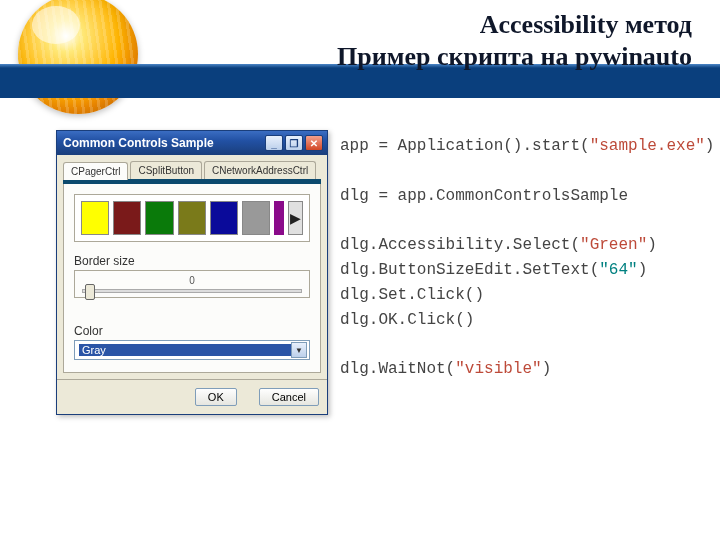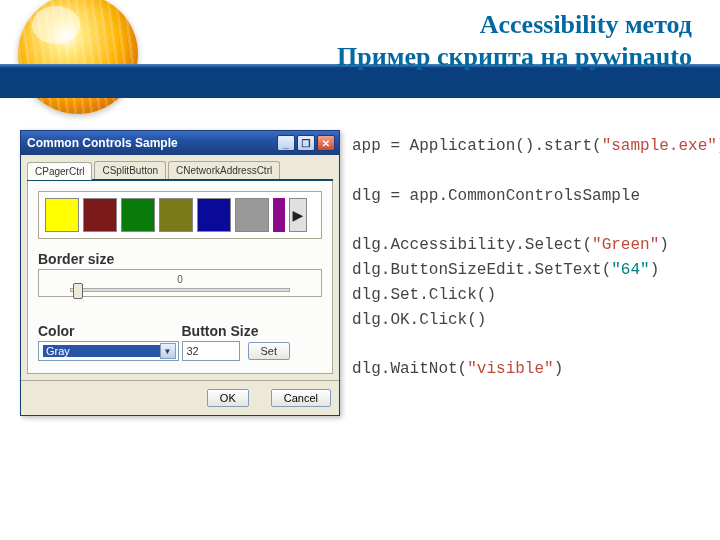--- a/index.html
+++ b/index.html
@@ -5,46 +5,46 @@
   * { box-sizing: border-box; margin: 0; padding: 0; }
   body { width: 720px; height: 540px; font-family: Tahoma, Arial, sans-serif; background: #fff; overflow: hidden; }
 
   
   .banner { position: relative; height: 100px; background: #fff; }
   .globe { position: absolute; left: 18px; top: -6px; width: 120px; height: 120px; border-radius: 50%; background: radial-gradient(circle at 40% 35%, #fff 0%, #ffe97a 15%, #ffd24a 30%, #ffb400 50%, #ff9200 70%, #d96a00 100%); overflow: hidden; box-shadow: 0 2px 6px rgba(0,0,0,0.25), inset -6px -8px 18px rgba(0,0,0,0.15); }
   .globe::after { content:""; position:absolute; left:12%; top:10%; width:40%; height:32%; background:#fff; border-radius:50%; opacity:.55; }
   .globe .stripes { position:absolute; inset:0; background: repeating-linear-gradient(90deg, rgba(255,255,255,0.35) 0 3px, rgba(0,0,0,0) 3px 8px); transform: skewX(8deg); opacity:.5;}
   .blueband { position: absolute; left: 0; right: 0; top: 64px; height: 34px; background: #0a3f7d; }
   .blueband::after { content:""; position:absolute; left:0; right:0; top:0; height:4px; background:linear-gradient(#4c86c7,#0a3f7d); }
-  .slide-title { position: absolute; right: 28px; top: 10px; text-align: right; color: #0369a1; }
+  .slide-title { position: absolute; right: 28px; top: 10px; text-align: right; color: #0f172a; }
   .slide-title h1 { font-family: "Times New Roman", serif; font-size: 26px; font-weight: bold; }
   .slide-title h2 { font-family: "Times New Roman", serif; font-size: 26px; font-weight: bold; margin-top: 2px; }
 
   .content { display: flex; padding: 30px 14px 10px 20px; gap: 12px; }
 
   
-  .dlgwrap { width: 320px; flex-shrink:0; }
+  .dlgwrap { width: 272px; flex-shrink:0;margin-left:36px; }
   .xp-window { border: 1px solid #1a3e7b; background: #ece9d8; box-shadow: 2px 2px 5px rgba(0,0,0,0.25); }
   .titlebar { height: 24px; background: linear-gradient(#3a6dc2, #2251a4 40%, #1a3e7b); color: #fff; display: flex; align-items: center; padding: 0 4px 0 6px; font-size: 12px; font-weight: bold; }
   .titlebar .t { flex: 1; }
   .winbtn { width: 18px; height: 16px; margin-left: 2px; background: linear-gradient(#e8f0fc,#bcd0eb); border: 1px solid #1a3e7b; border-radius: 2px; color: #1a3e7b; font-size: 10px; display:flex; align-items:center; justify-content:center; cursor: default; }
   .winbtn.close { background: linear-gradient(#f4a08c,#d24726); color:#fff; }
 
   .dlg-body { padding: 6px; font-size: 11px; color: #333; }
-  .tabs { display: flex; border-bottom: 2px solid #0c4a6e; }
+  .tabs { display: flex; border-bottom: 5px solid #0c4a6e; }
   .tab { padding: 3px 7px; font-size: 10px; background: #ece9d8; border: 1px solid #aca899; border-bottom: none; margin-right: 2px; border-radius: 3px 3px 0 0; cursor: default; }
   .tab.active { background: #fcfcfa; position: relative; top: 1px; }
   .tabpage { border: 1px solid #aca899; border-top: none; background: #fcfcfa; padding: 10px 10px 12px; }
 
   .swatchrow { display:flex; gap:4px; align-items:center; border:1px solid #aca899; padding:6px; background:#fff; }
   .swatch { width:34px; height:34px; border:1px solid #888; }
   .minicol { width:12px; height:34px; }
   .pager-arrow { width:18px; height:34px; background:#e0e0e0; border:1px solid #888; display:flex; align-items:center; justify-content:center; font-size:14px; color:#222; cursor:default;}
 
-  .label { color:#333; font-size:14px; margin-top:12px; margin-bottom:2px;font-weight:bold; }
+  .label { color:#333; font-size:12px; margin-top:12px; margin-bottom:2px; }
   .slider { display:flex; flex-direction:column; align-items:center; border:1px solid #aca899; padding:4px 8px; background:#fcfcfa;}
   .slider .val { font-size:10px; color:#555; }
   .slider .track { width: 220px; height: 4px; background:#ddd; border:1px solid #aaa; position:relative; margin-top:3px;}
   .slider .thumb { position:absolute; top:-6px; width:10px; height:16px; background:#ece9d8; border:1px solid #666; border-radius:2px;}
 
   .gridrow { display:flex; gap:3px; margin-top:14px; }
   .cell { flex:1; }
   .combo { display:flex; border:1px solid #7f9db9; background:#fff; height:20px; align-items:center; padding:0 2px 0 4px; font-size:11px;}
   .combo .cv { flex:1; background:#2a54a6; color:#fff; padding:0 3px; }
   .combo .dd { width:16px; height:16px; background:linear-gradient(#e8f0fc,#bcd0eb); border:1px solid #7f9db9; display:flex; align-items:center; justify-content:center; font-size:8px;}
@@ -110,29 +110,20 @@
           </div>
 
           <div class="gridrow">
             <div class="cell">
               <div class="label">Color</div>
               <div class="combo">
                 <span class="cv">Gray</span>
                 <span class="dd">▼</span>
               </div>
             </div>
-            <div class="cell">
-              <div class="label">Button Size</div>
-              <div style="display:flex; gap:8px; align-items:center;">
-                <div class="edit">
-                    <span>32</span>
-                  </div>
-                <div class="btn">Set</div>
-              </div>
-            </div>
           </div>
 
         </div>
       </div>
       <div class="dlg-footer">
         <div class="btn">OK</div>
         <div class="btn">Cancel</div>
       </div>
     </div>
   </div>

